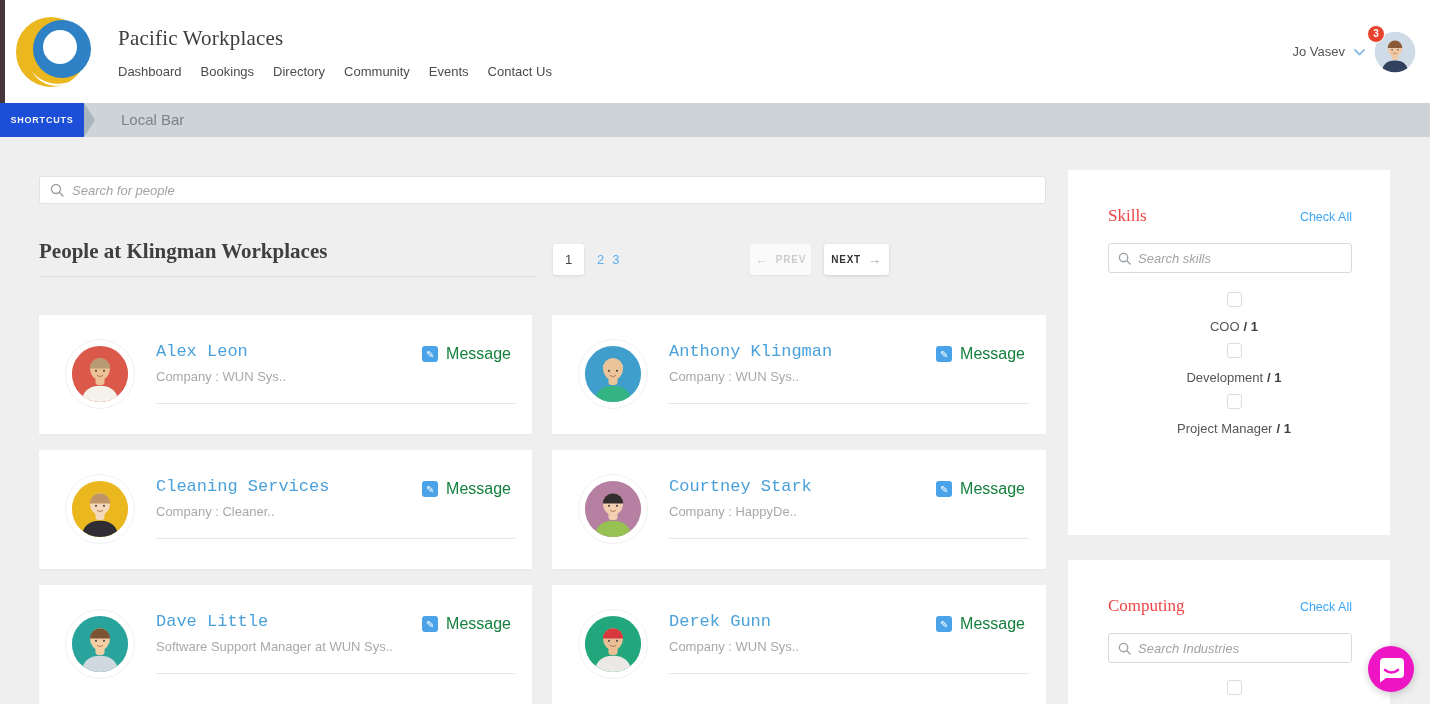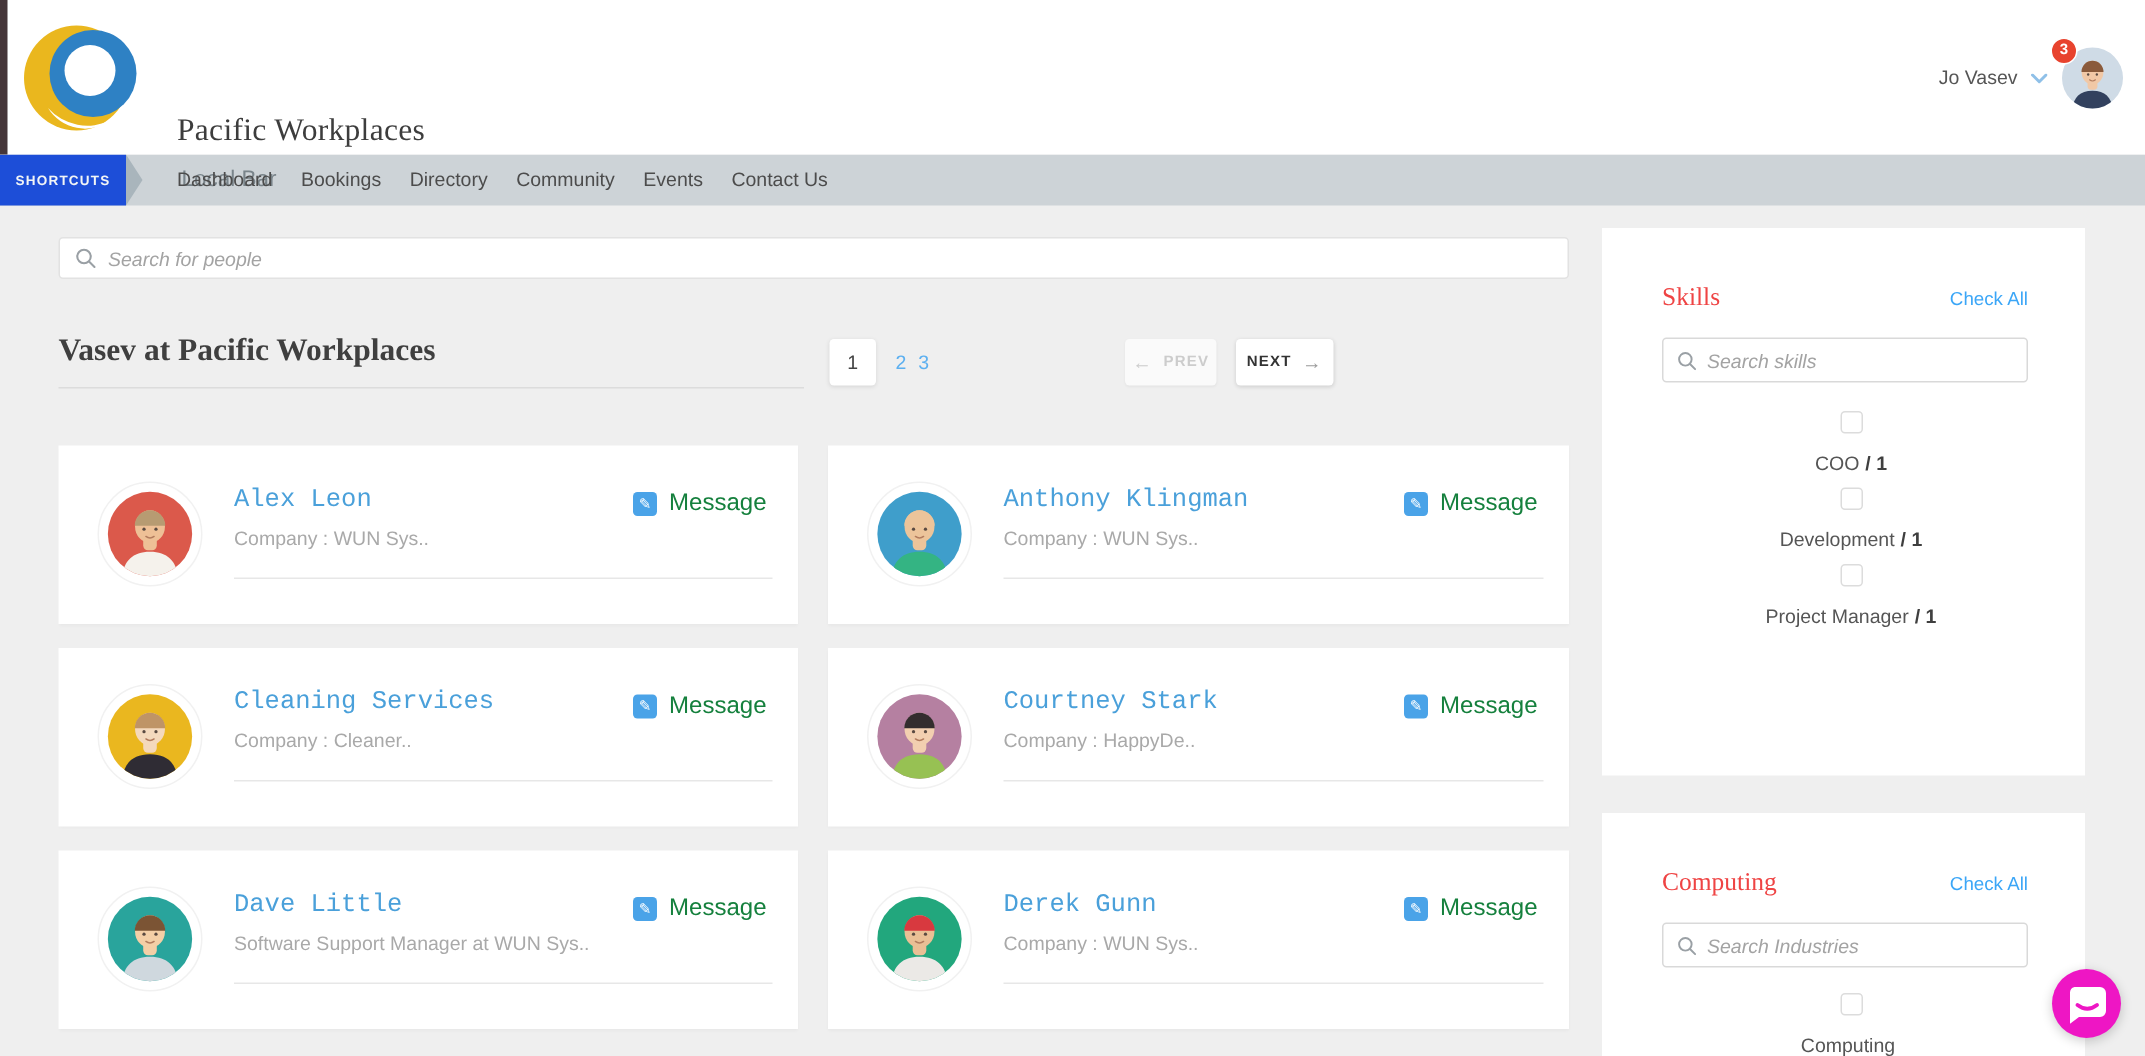--- a/index.html
+++ b/index.html
@@ -8,41 +8,41 @@
     position:relative; overflow:hidden;
     background:#efefef;
     font-family:"Liberation Sans", sans-serif;
     -webkit-font-smoothing:antialiased;
   }
   
   .header { position:absolute; top:0; left:0; width:1430px; height:103px; background:#fff; z-index:5; }
   .left-strip { position:absolute; left:0; top:0; width:5px; height:103px; background:#453639; }
   .logo { position:absolute; left:14px; top:10px; width:82px; height:84px; }
   .brand-block { position:absolute; left:118px; top:26px; }
-  .brand-title { font-family:"Liberation Serif", serif; font-size:21px; color:#3d3d3d; letter-spacing:.2px;margin-top:48px; }
+  .brand-title { font-family:"Liberation Serif", serif; font-size:21px; color:#3d3d3d; letter-spacing:.2px; }
   .main-nav { display:flex; gap:19px; margin-top:13px; }
   .main-nav a { font-size:13px; color:#4c4c4c; text-decoration:none; cursor:pointer; }
   .user-area { position:absolute; right:14px; top:0; height:103px; display:flex; align-items:center; gap:9px; }
   .user-name { font-size:13px; color:#555; }
   .chevron { width:11px; height:7px; margin-top:2px; }
   .header-avatar-wrap { position:relative; width:42px; height:42px; }
   .header-avatar { width:42px; height:42px; border-radius:50%; overflow:hidden; cursor:pointer; }
   .notif-badge { position:absolute; left:-7px; top:-6px; width:18px; height:18px; border-radius:50%;
     background:#e8432e; color:#fff; font-size:10px; font-weight:bold; display:flex; align-items:center;
     justify-content:center; border:1px solid #fff; z-index:2; }
   
   .breadcrumb { position:absolute; top:103px; left:0; width:1430px; height:34px; background:#cdd3d7; }
   .shortcuts-tab { position:absolute; left:0; top:0; height:34px; width:84px; background:#1d4ed8;
     color:#f2f5f6; font-size:9px; font-weight:bold; letter-spacing:.8px; display:flex; align-items:center;
     justify-content:center; cursor:pointer; }
   .shortcuts-tab::after { content:""; position:absolute; left:84px; top:0; border-top:17px solid transparent;
     border-bottom:17px solid transparent; border-left:11px solid #a9b5bc; }
   .bc-current { position:absolute; left:121px; top:0; line-height:34px; font-size:15px; color:#79848a; }
   
-  .content { position:absolute; top:119px; left:0; width:1398px; height:567px; }
+  .content { position:absolute; top:137px; left:0; width:1398px; height:567px; }
   .search-top { position:absolute; left:39px; top:39px; width:1007px; height:28px; background:#fff;
     border:1px solid #e2e2e2; border-radius:3px; display:flex; align-items:center; padding:0 10px; gap:8px; }
   .search-top input, .panel-search input { border:none; outline:none; background:transparent; flex:1;
     font-family:"Liberation Sans", sans-serif; font-size:13px; font-style:italic; color:#555; }
   .search-top input::placeholder, .panel-search input::placeholder { color:#a3a3a3; font-style:italic; }
   .page-heading { position:absolute; left:39px; top:102px; width:497px; padding-bottom:12px;
     border-bottom:1px solid #dcdcdc; font-family:"Liberation Serif", serif; font-size:21px; color:#3f3f3f; }
   .pag-current { position:absolute; left:553px; top:107px; width:31px; height:31px; background:#fff;
     border-radius:3px; box-shadow:0 1px 3px rgba(0,0,0,.1); font-size:13px; color:#444; display:flex;
     align-items:center; justify-content:center; cursor:pointer; }
@@ -160,21 +160,21 @@
 <div class="content">
 
   <div class="search-top">
     <svg width="14" height="14" viewBox="0 0 14 14">
       <circle cx="6" cy="6" r="4.5" fill="none" stroke="#9aa0a5" stroke-width="1.4"></circle>
       <line x1="9.5" y1="9.5" x2="13" y2="13" stroke="#9aa0a5" stroke-width="1.4" stroke-linecap="round"></line>
     </svg>
     <input type="text" placeholder="Search for people" style="">
   </div>
 
-  <h2 class="page-heading">Vasev at Pacific Workplaces</h2>
+  <h2 class="page-heading">People at Klingman Workplaces</h2>
 
   <div class="pag-current">1</div>
   <div class="pag-links">
 
       <a>2</a>
 
       <a>3</a>
     </div>
 
   <div class="btn-prev">

